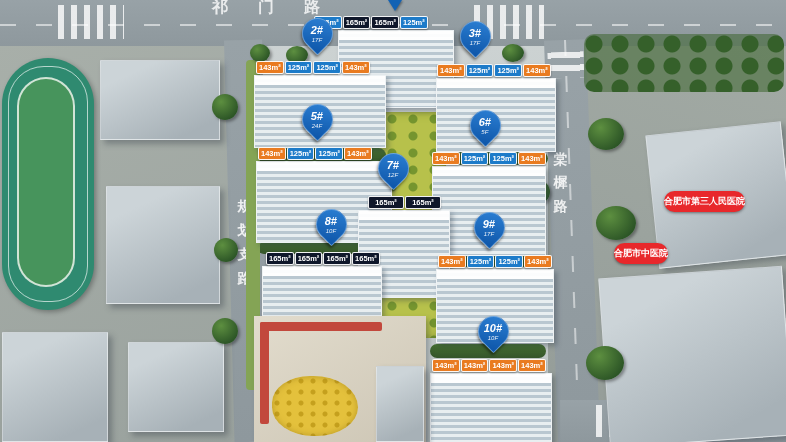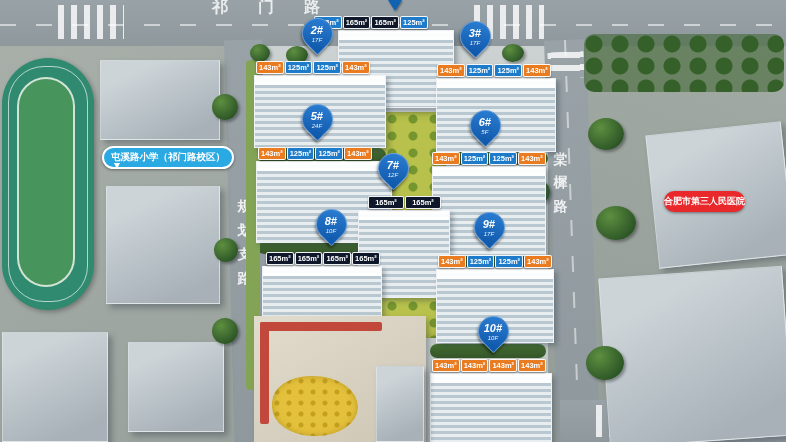--- a/index.html
+++ b/index.html
@@ -271,22 +271,22 @@
   </div>
   <div class="abs pin" style="left:476px;top:315px;">
     <div class="balloon">
       <div class="pin-text">
         <div class="pin-no">10#</div>
         <div class="pin-fl">10F</div>
       </div>
     </div>
   </div>
 
-  <div class="abs pill" style="left:102px;top:146px;">
-    <span>屯溪路小学（祁门路校区）</span>
-    <div class="pill-tail"></div>
-  </div>
   <div class="abs bubble" style="left:664px;top:191px;">
     <span>合肥市第三人民医院</span>
     <div class="bubble-tail"></div>
   </div>
+  <div class="abs bubble" style="left:614px;top:243px;">
+    <span>合肥市中医院</span>
+    <div class="bubble-tail"></div>
+  </div>
 
 </div>
 
 </body></html>

